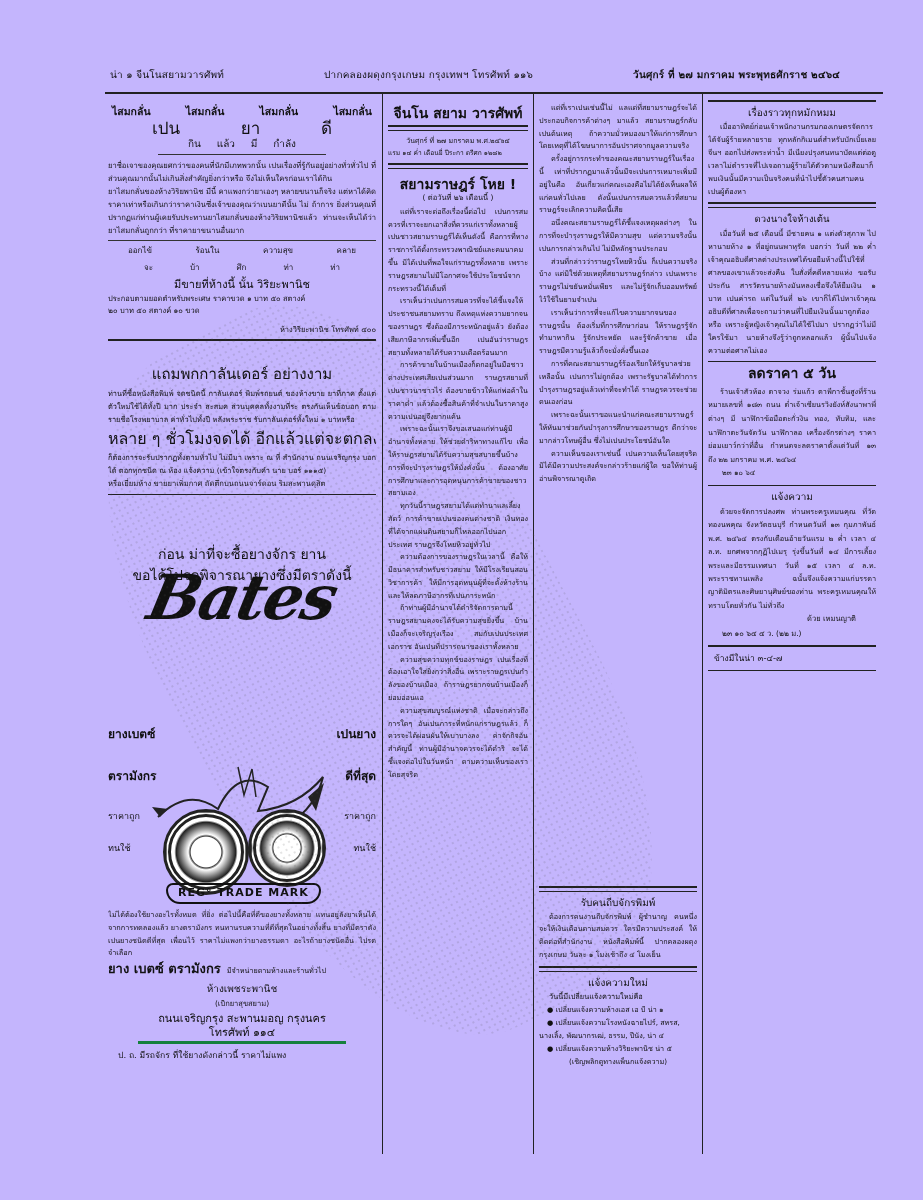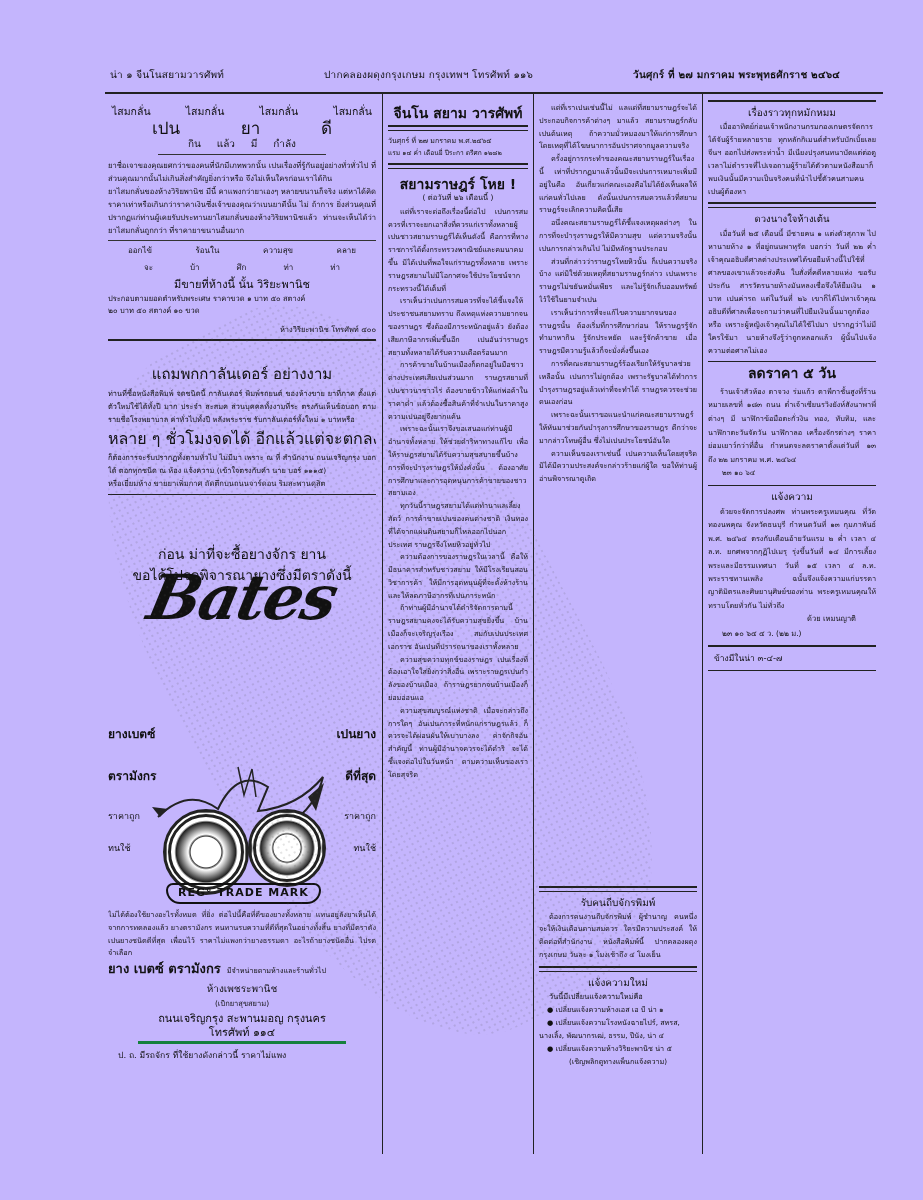--- a/index.html
+++ b/index.html
@@ -35,21 +35,21 @@
   </div>
   <div class="topline"></div>
 
   <div class="vline" style="left:382px;height:1060px"></div>
   <div class="vline" style="left:533px;height:1060px"></div>
   <div class="vline" style="left:702px;height:1060px"></div>
 
   <div class="col" style="left:108px;width:268px;height:1060px">
 
     <div>
-      <div class="row" style="margin-top:8px;font-weight:normal;font-size:10.5px;padding:0 4px">
+      <div class="row" style="margin-top:8px;font-weight:bold;font-size:10.5px;padding:0 4px">
         <span>ไสมกลั่น</span>
         <span>ไสมกลั่น</span>
         <span>ไสมกลั่น</span>
         <span>ไสมกลั่น</span>
       </div>
       <div class="row" style="font-size:17px;padding:2px 44px 0 44px">
         <span>เปน</span>
         <span>ยา</span>
         <span>ดี</span>
       </div>
@@ -127,21 +127,21 @@
         <div class="center" style="font-size:7.5px">(เบิกยาสุขสยาม)</div>
         <div class="center" style="font-size:11px;border-bottom:3px solid #15803d;margin:0 30px">ถนนเจริญกรุง สะพานมอญ กรุงนคร โทรศัพท์ ๑๑๔</div>
         <div style="font-size:8.6px;margin-top:4px;padding-left:10px">ป. ถ. มีรถจักร ที่ใช้ยางดังกล่าวนี้ ราคาไม่แพง</div>
       </div>
     </div>
   </div>
 
   <div class="col" style="left:388px;width:140px;height:1060px">
     <div class="h-big" style="font-size:14px;margin-top:10px;white-space:nowrap">จีนโน สยาม วารศัพท์</div>
     <div class="hr2"></div>
-    <div style="font-size:7px;text-align:left;line-height:12px">วันศุกร์ ที่ ๒๗ มกราคม พ.ศ.๒๔๖๔</div>
+    <div style="font-size:7px;text-align:center;line-height:12px">วันศุกร์ ที่ ๒๗ มกราคม พ.ศ.๒๔๖๔</div>
     <div style="font-size:6.6px;line-height:12px;white-space:nowrap">แรม ๑๔ ค่ำ เดือนยี่ ปีระกา ตรีศก ๑๒๘๒</div>
     <div class="hr2"></div>
     <div class="h-big" style="font-size:14px;margin-top:8px">สยามราษฎร์ โหย !</div>
     <div class="center" style="font-size:7.5px">( ต่อวันที่ ๒๖ เดือนนี้ )</div>
     <div style="font-size:7.2px;line-height:12.8px;text-indent:12px">
       <p>แต่ที่เราจะต่อถึงเรื่องนี้ต่อไป เปนการสมควรที่เราจะยกเอาสิ่งที่ควรแก่เราทั้งหลายผู้เปนชาวสยามราษฎร์ได้เห็นดังนี้ คือการที่ทางราชการได้ตั้งกระทรวงพาณิชย์และคมนาคมขึ้น มิได้เปนที่พอใจแก่ราษฎรทั้งหลาย เพราะราษฎรสยามไม่มีโอกาศจะใช้ประโยชน์จากกระทรวงนี้ได้เต็มที่</p>
       <p>เราเห็นว่าเปนการสมควรที่จะได้ชี้แจงให้ประชาชนสยามทราบ ถึงเหตุแห่งความยากจนของราษฎร ซึ่งต้องมีภาระหนักอยู่แล้ว ยังต้องเสียภาษีอากรเพิ่มขึ้นอีก เปนอันว่าราษฎรสยามทั้งหลายได้รับความเดือดร้อนมาก</p>
       <p>การค้าขายในบ้านเมืองก็ตกอยู่ในมือชาวต่างประเทศเสียเปนส่วนมาก ราษฎรสยามที่เปนชาวนาชาวไร่ ต้องขายข้าวให้แก่พ่อค้าในราคาต่ำ แล้วต้องซื้อสินค้าที่จำเปนในราคาสูง ความเปนอยู่จึงยากแค้น</p>
       <p>เพราะฉะนั้นเราจึงขอเสนอแก่ท่านผู้มีอำนาจทั้งหลาย ให้ช่วยดำริหาทางแก้ไข เพื่อให้ราษฎรสยามได้รับความสุขสบายขึ้นบ้าง การที่จะบำรุงราษฎรให้มั่งคั่งนั้น ต้องอาศัยการศึกษาและการอุดหนุนการค้าขายของชาวสยามเอง</p>
       <p>ทุกวันนี้ราษฎรสยามได้แต่ทำนาแลเลี้ยงสัตว์ การค้าขายเปนของคนต่างชาติ เงินทองที่ได้จากแผ่นดินสยามก็ไหลออกไปนอกประเทศ ราษฎรจึงโหยหิวอยู่ทั่วไป</p>

